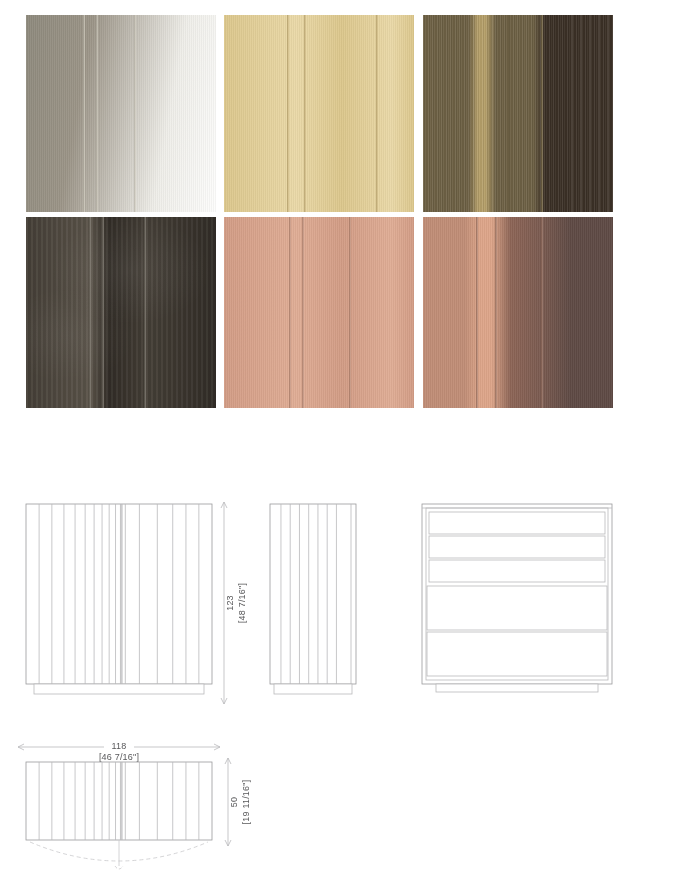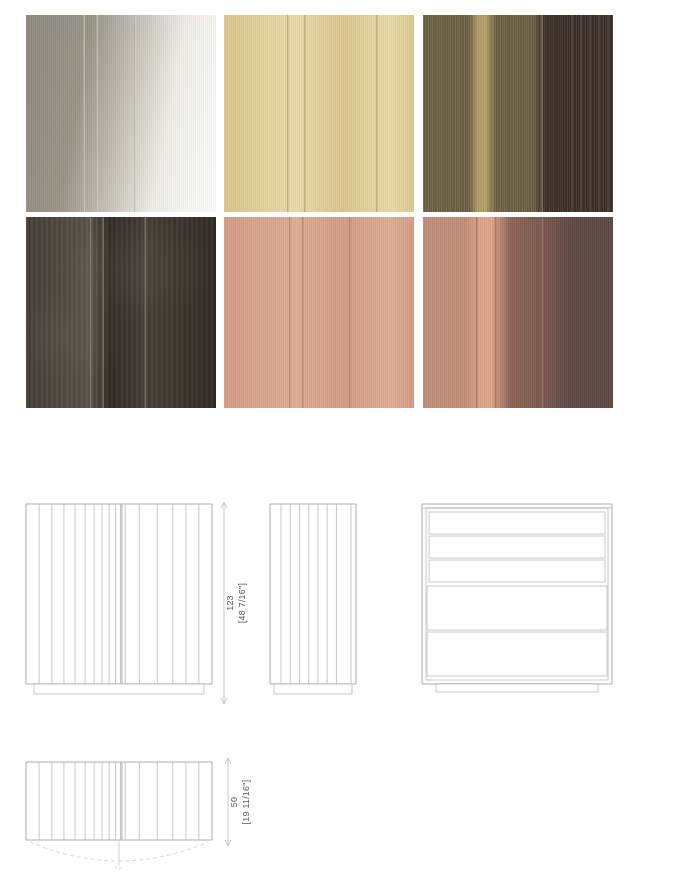--- a/index.html
+++ b/index.html
@@ -173,20 +173,32 @@
         <line x1="2" y1="6" x2="192" y2="6" stroke="#b9b9bb" stroke-width="0.8"></line>
         <rect x="9" y="10" width="176" height="22" fill="#fff" stroke="#b9b9bb" stroke-width="0.8"></rect>
         <rect x="9" y="34" width="176" height="22" fill="#fff" stroke="#b9b9bb" stroke-width="0.8"></rect>
         <rect x="9" y="58" width="176" height="22" fill="#fff" stroke="#b9b9bb" stroke-width="0.8"></rect>
         <rect x="7" y="84" width="180" height="44" fill="#fff" stroke="#b9b9bb" stroke-width="0.8"></rect>
         <rect x="7" y="130" width="180" height="44" fill="#fff" stroke="#b9b9bb" stroke-width="0.8"></rect>
         <rect x="16" y="182" width="162" height="8" fill="#fff" stroke="#b9b9bb" stroke-width="0.8"></rect>
       </svg>
   </div>
 
+  <div class="cad" style="left:14px;top:245px;">
+    <svg id="svg-dim-w" width="212" height="36">
+        <line x1="4" y1="22" x2="90" y2="22" stroke="#b9b9bb" stroke-width="0.8"></line>
+        <line x1="120" y1="22" x2="206" y2="22" stroke="#b9b9bb" stroke-width="0.8"></line>
+        <line x1="10" y1="19" x2="4" y2="22" stroke="#b9b9bb" stroke-width="0.8"></line>
+        <line x1="10" y1="25" x2="4" y2="22" stroke="#b9b9bb" stroke-width="0.8"></line>
+        <line x1="200" y1="19" x2="206" y2="22" stroke="#b9b9bb" stroke-width="0.8"></line>
+        <line x1="200" y1="25" x2="206" y2="22" stroke="#b9b9bb" stroke-width="0.8"></line>
+        <text x="105" y="24" class="dimtxt" text-anchor="middle">118</text>
+        <text x="105" y="35" class="dimtxt" text-anchor="middle">[46 7/16"]</text>
+      </svg>
+  </div>
 
   <div class="cad" style="left:24px;top:278px;">
     <svg id="svg-plan" width="196" height="114">
         <rect x="2" y="4" width="186" height="78" fill="#fff" stroke="#9a9a9c" stroke-width="0.8"></rect>
         <line x1="15.111149254174437" y1="4" x2="15.111149254174437" y2="82" stroke="#b9b9bb" stroke-width="0.8"></line>
         <line x1="27.862343419236268" y1="4" x2="27.862343419236268" y2="82" stroke="#b9b9bb" stroke-width="0.8"></line>
         <line x1="39.932634125230265" y1="4" x2="39.932634125230265" y2="82" stroke="#b9b9bb" stroke-width="0.8"></line>
         <line x1="51.07485945241924" y1="4" x2="51.07485945241924" y2="82" stroke="#b9b9bb" stroke-width="0.8"></line>
         <line x1="61.14242725566694" y1="4" x2="61.14242725566694" y2="82" stroke="#b9b9bb" stroke-width="0.8"></line>
         <line x1="70.10517097974062" y1="4" x2="70.10517097974062" y2="82" stroke="#b9b9bb" stroke-width="0.8"></line>

